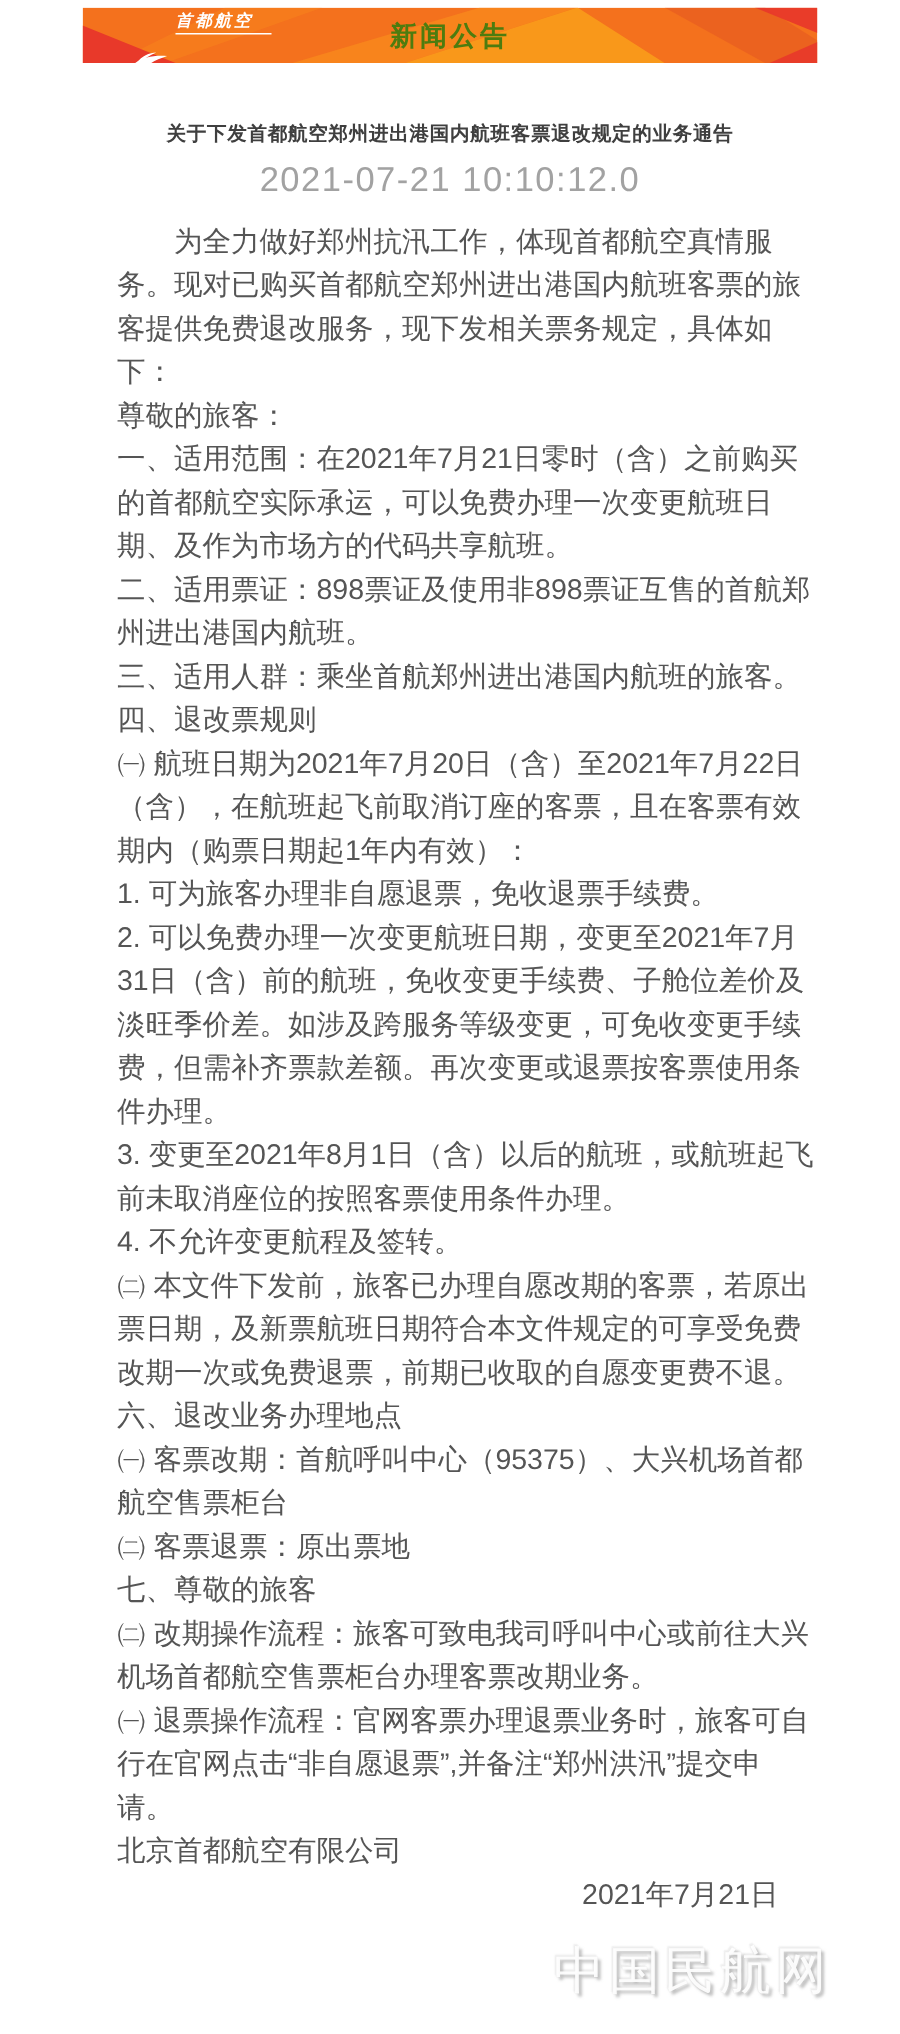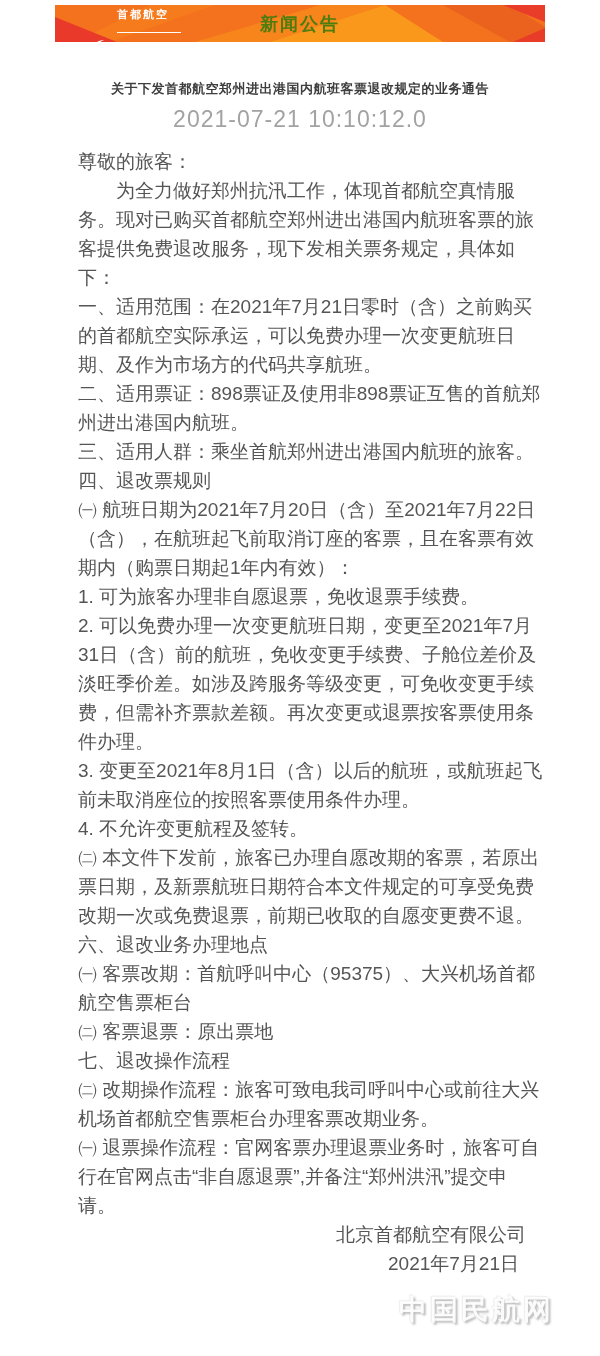--- a/index.html
+++ b/index.html
@@ -23,22 +23,22 @@
     position:absolute;inset:0;display:flex;align-items:center;
   }
   .logo{
     position:absolute;left:26px;top:4px;display:flex;align-items:center;gap:4px;
     cursor:pointer;
   }
   .logo-bird{width:32px;height:26px;display:block;}
   .logo-bird path{fill:#fff;}
   .logo-text{display:flex;flex-direction:column;line-height:1;}
   .logo-cn{
-    color:#fff;font-weight:700;font-size:11px;
-    letter-spacing:2px;padding-bottom:12px;border-bottom:1px solid #fff;
+    color:#fff;font-weight:700;font-style:italic;font-size:11px;
+    letter-spacing:2px;padding-bottom:2px;border-bottom:1px solid #fff;
   }
   .logo-en{
     color:#fff;font-weight:700;font-size:8px;
     letter-spacing:.4px;padding-top:2px;white-space:nowrap;margin-top:48px;
   }
   .banner-title{
     margin:0 auto;color:#4d7c0f;font-size:18px;font-weight:700;
     letter-spacing:2px;position:relative;
   }
   
@@ -52,26 +52,26 @@
     font-size:23px;color:var(--date-text,#a2a2a2);font-weight:400;
     letter-spacing:1px;
   }
   .article-body{
     padding:14px 56px 0 78px;
     font-size:19px;line-height:29px;color:var(--body-text,#555);
     text-align:left;
   }
   p.para{margin:0;}
   p.indent{text-indent:2em;}
-  .sig{margin:22px 0 0;text-align:right;padding-right:18px;font-family:Liberation Serif, serif;}
+  .sig{margin:22px 0 0;padding-right:18px;font-family:Liberation Serif, serif;}
   .sig-date{margin:9px 0 0;text-align:right;padding-right:25px;}
   
   .watermark{
     position:absolute;right:46px;top:1291px;
-    font-size:28px;font-weight:700;letter-spacing:3px;
+    font-size:34px;font-weight:400;letter-spacing:3px;
     color:rgba(255,255,255,0.92);
     text-shadow:2px 2px 2px rgba(150,150,150,.6),
                 -1px -1px 1px rgba(235,235,235,.9),
                 0 0 1px rgba(180,180,180,.5);
     pointer-events:none;white-space:nowrap;
   }
 </style>
 </head>
 <body>
 
@@ -101,36 +101,36 @@
         </span>
       </div>
       <h1 class="banner-title">新闻公告</h1>
     </div>
   </div>
 
   <h2 class="article-title">关于下发首都航空郑州进出港国内航班客票退改规定的业务通告</h2>
   <div class="article-date">2021-07-21 10:10:12.0</div>
 
   <div class="article-body">
+    <p class="para indent">为全力做好郑州抗汛工作，体现首都航空真情服务。现对已购买首都航空郑州进出港国内航班客票的旅客提供免费退改服务，现下发相关票务规定，具体如下：</p>
     <p class="para">尊敬的旅客：</p>
-    <p class="para indent">为全力做好郑州抗汛工作，体现首都航空真情服务。现对已购买首都航空郑州进出港国内航班客票的旅客提供免费退改服务，现下发相关票务规定，具体如下：</p>
     <p class="para">一、适用范围：在2021年7月21日零时（含）之前购买的首都航空实际承运，可以免费办理一次变更航班日期、及作为市场方的代码共享航班。</p>
     <p class="para">二、适用票证：898票证及使用非898票证互售的首航郑州进出港国内航班。</p>
     <p class="para">三、适用人群：乘坐首航郑州进出港国内航班的旅客。</p>
     <p class="para">四、退改票规则</p>
     <p class="para">㈠ 航班日期为2021年7月20日（含）至2021年7月22日（含），在航班起飞前取消订座的客票，且在客票有效期内（购票日期起1年内有效）：</p>
     <p class="para">1. 可为旅客办理非自愿退票，免收退票手续费。</p>
     <p class="para">2. 可以免费办理一次变更航班日期，变更至2021年7月31日（含）前的航班，免收变更手续费、子舱位差价及淡旺季价差。如涉及跨服务等级变更，可免收变更手续费，但需补齐票款差额。再次变更或退票按客票使用条件办理。</p>
     <p class="para">3. 变更至2021年8月1日（含）以后的航班，或航班起飞前未取消座位的按照客票使用条件办理。</p>
     <p class="para">4. 不允许变更航程及签转。</p>
     <p class="para">㈡ 本文件下发前，旅客已办理自愿改期的客票，若原出票日期，及新票航班日期符合本文件规定的可享受免费改期一次或免费退票，前期已收取的自愿变更费不退。</p>
     <p class="para">六、退改业务办理地点</p>
     <p class="para">㈠ 客票改期：首航呼叫中心（95375）、大兴机场首都航空售票柜台</p>
     <p class="para">㈡ 客票退票：原出票地</p>
-    <p class="para">七、退改操作流程</p>
+    <p class="para">七、尊敬的旅客</p>
     <p class="para">㈡ 改期操作流程：旅客可致电我司呼叫中心或前往大兴机场首都航空售票柜台办理客票改期业务。</p>
     <p class="para">㈠ 退票操作流程：官网客票办理退票业务时，旅客可自行在官网点击“非自愿退票”,并备注“郑州洪汛”提交申请。</p>
 
     <p class="para sig">北京首都航空有限公司</p>
     <p class="para sig-date">2021年7月21日</p>
   </div>
 
   <div class="watermark">中国民航网</div>
 </div>
 

